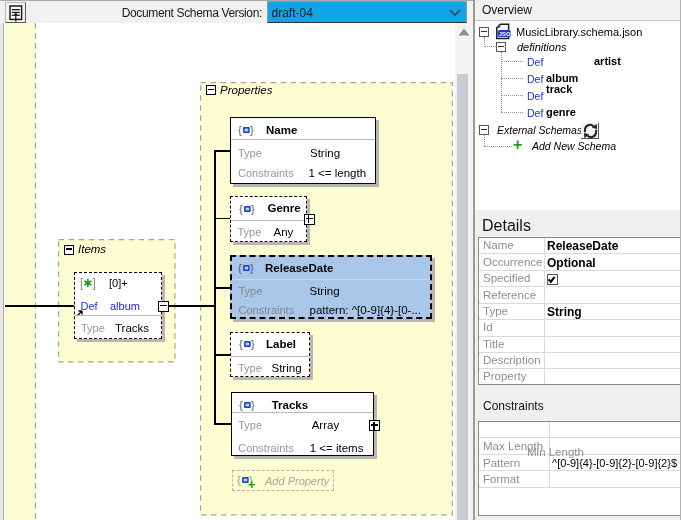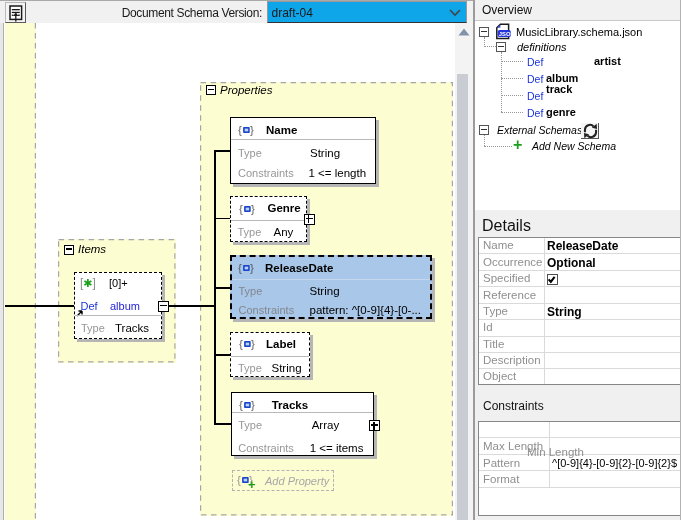--- a/index.html
+++ b/index.html
@@ -284,21 +284,21 @@
     <svg width="9" height="9" viewBox="0 0 9 9" style="position:absolute;left:-0.2px;top:-0.2px;">
         <path d="M1.6 4.4 L3.8 6.8 L7.6 1.8" fill="none" stroke="#000" stroke-width="2.1"></path>
       </svg>
   </div>
   <div class="cell-lbl" style="top:288.5px;">Reference</div>
   <div class="cell-lbl" style="top:304.5px;">Type</div>
   <div class="cell-val" style="top:304.5px;">String</div>
   <div class="cell-lbl" style="top:321px;">Id</div>
   <div class="cell-lbl" style="top:337.5px;">Title</div>
   <div class="cell-lbl" style="top:354px;">Description</div>
-  <div class="cell-lbl" style="top:370px;">Object</div>
+  <div class="cell-lbl" style="top:370px;">Property</div>
 </div>
 
 <div class="abs" style="left:483px;top:398.5px;font-size:12px;color:#111;">Constraints</div>
 <div id="constraints">
   <div class="abs" style="left:478px;top:421px;width:203px;height:94.5px;background:#fff;border:1px solid #868686;border-right:none;"></div>
   <div class="abs" style="left:548.5px;top:422px;width:1px;height:64.6px;background:#dadada;"></div>
   <div class="gridh" style="left:479px;top:437.4px;width:202px;"></div>
   <div class="gridh" style="left:479px;top:453.8px;width:202px;"></div>
   <div class="gridh" style="left:479px;top:470.2px;width:202px;"></div>
   <div class="gridh" style="left:479px;top:486.6px;width:202px;"></div>

